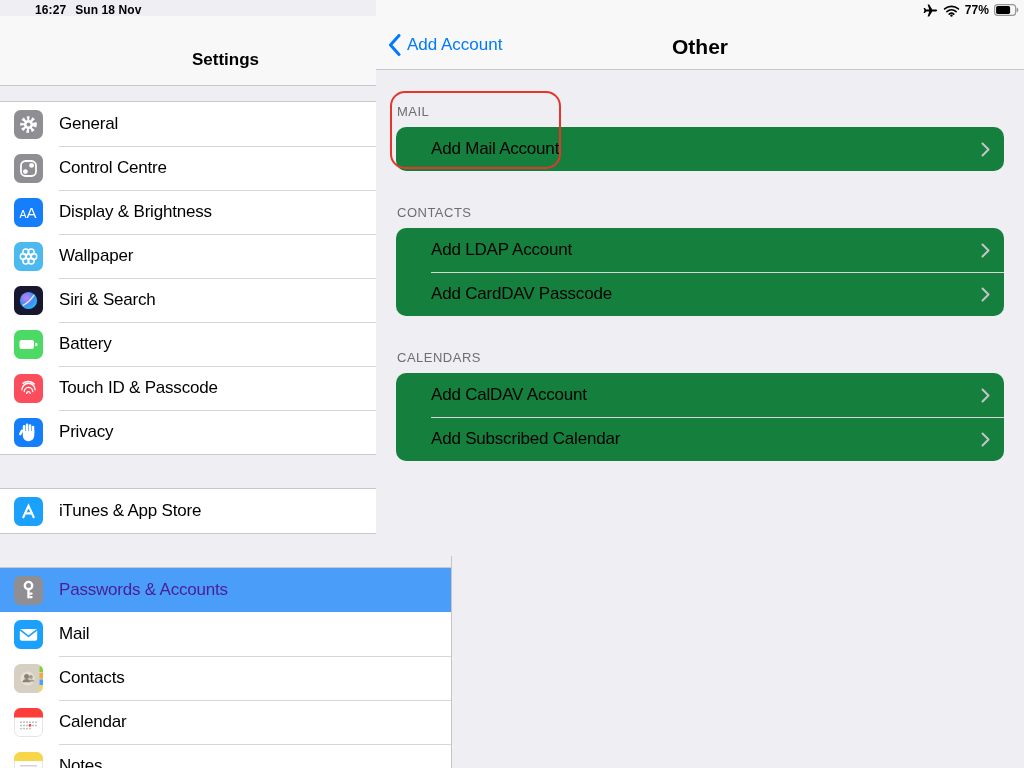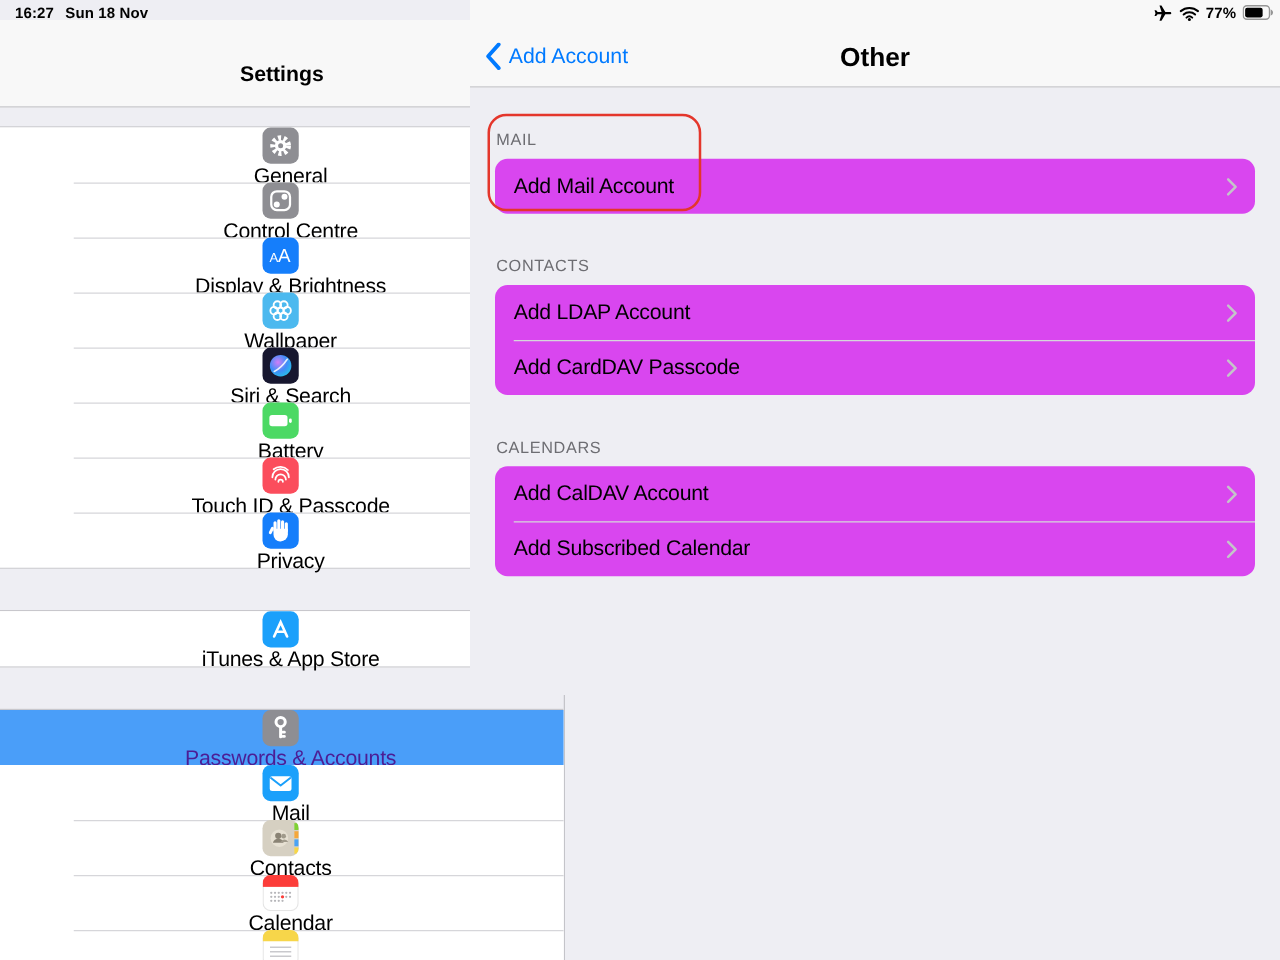--- a/index.html
+++ b/index.html
@@ -3,35 +3,35 @@
 <meta charset="utf-8">
 <style>
   * { box-sizing: border-box; margin: 0; padding: 0; }
   html,body { width:1024px; height:768px; overflow:hidden; }
   body { font-family:"Liberation Sans","DejaVu Sans",sans-serif; color:#000; background:#eeeef3; }
   .screen { position:relative; width:1024px; height:768px; background:#eeeef3; overflow:hidden; }
 
   
   .statusbar { position:absolute; top:0; left:0; right:0; height:20px; z-index:10;
                display:flex; justify-content:space-between; align-items:center;
-               padding:0 5px 0 12px; font-size:12px; font-weight:700; letter-spacing:.1px; }
+               padding:0 5px 0 35px; font-size:12px; font-weight:700; letter-spacing:.1px; }
   .sb-left { display:flex; gap:9px; align-items:center; }
   .sb-right { display:flex; gap:5px; align-items:center; }
   .sb-right .pct { font-weight:600; }
 
   
   .sidebar { position:absolute; left:0; top:16px; width:452px; height:768px;
              background:#eeeef3; border-right:1px solid #c4c4c9; }
   .side-header { position:absolute; top:0; left:0; right:0; height:70px;
                  background:#f8f8f8; border-bottom:1px solid #c8c7cc; }
   .side-title { position:absolute; top:34px; left:0; right:0; text-align:center;
                 font-size:17px; font-weight:700; }
   .side-content { position:absolute; top:70px; left:0; right:0; bottom:0; overflow:hidden; padding-top:15px; }
   .group { background:#fff; border-top:1px solid #c8c7cc; border-bottom:1px solid #c8c7cc; margin-bottom:33px; }
-  .row { position:relative; height:44px; display:flex; align-items:center; padding-left:14px; background:#fff; cursor:default;flex-direction:column; }
+  .row { position:relative; height:44px; display:flex; align-items:center; padding-left:14px; background:#fff; cursor:default; }
   .row:not(:first-child)::before { content:""; position:absolute; top:0; left:59px; right:0; height:1px; background:#d6d6da; }
   .row-label { font-size:17px; letter-spacing:-.2px; white-space:nowrap; }
   .row.selected { background:#4a9ef9; }
   .row.selected .row-label { color:#4c1d95; }
   .row.selected::before, .row.selected + .row::before { background:transparent; }
 
   .app-icon { width:29px; height:29px; border-radius:6.5px; margin-right:16px; flex:none;
               overflow:hidden; position:relative; display:flex; align-items:center; justify-content:center; }
   .ic-gray   { background:#8e8e93; }
   .ic-blue   { background:#157efb; }
@@ -45,21 +45,21 @@
 
   
   .detail { position:absolute; left:376px; top:0; right:0; height:556px; background:#eeeef3; }
   .detail-header { position:absolute; top:0; left:0; right:0; height:70px;
                    background:#f8f8f8; border-bottom:1px solid #c8c7cc; }
   .back-button { position:absolute; left:12px; top:34px; display:flex; align-items:center; gap:6px;
                  color:#007aff; font-size:17px; cursor:pointer; }
   .detail-title { position:absolute; top:35px; left:0; right:0; text-align:center; font-size:21px; font-weight:700; }
   .detail-content { position:absolute; top:70px; left:0; right:0; bottom:0; overflow:hidden; }
   .section-header { margin:34px 20px 8px 21px; font-size:13px; color:#6d6d72; letter-spacing:.5px; }
-  .card { margin:0 20px; background:#d946ef; border-radius:10px; }
+  .card { margin:0 20px; background:#15803d; border-radius:10px;padding-left:20px; }
   .drow { position:relative; height:44px; display:flex; align-items:center; padding:0 14px 0 15px; cursor:default; }
   .drow:not(:first-child)::before { content:""; position:absolute; top:0; left:15px; right:0; height:1px; background:#d6d6da; }
   .drow-label { font-size:17px; flex:1; letter-spacing:-.2px; }
   .chev { flex:none; display:flex; align-items:center; }
 
   .annotation { position:absolute; left:14px; top:91px; width:171px; height:78px;
                 border:2px solid #e4362b; border-radius:15px; pointer-events:none; z-index:5; }
 </style>
 </head>
 <body>

